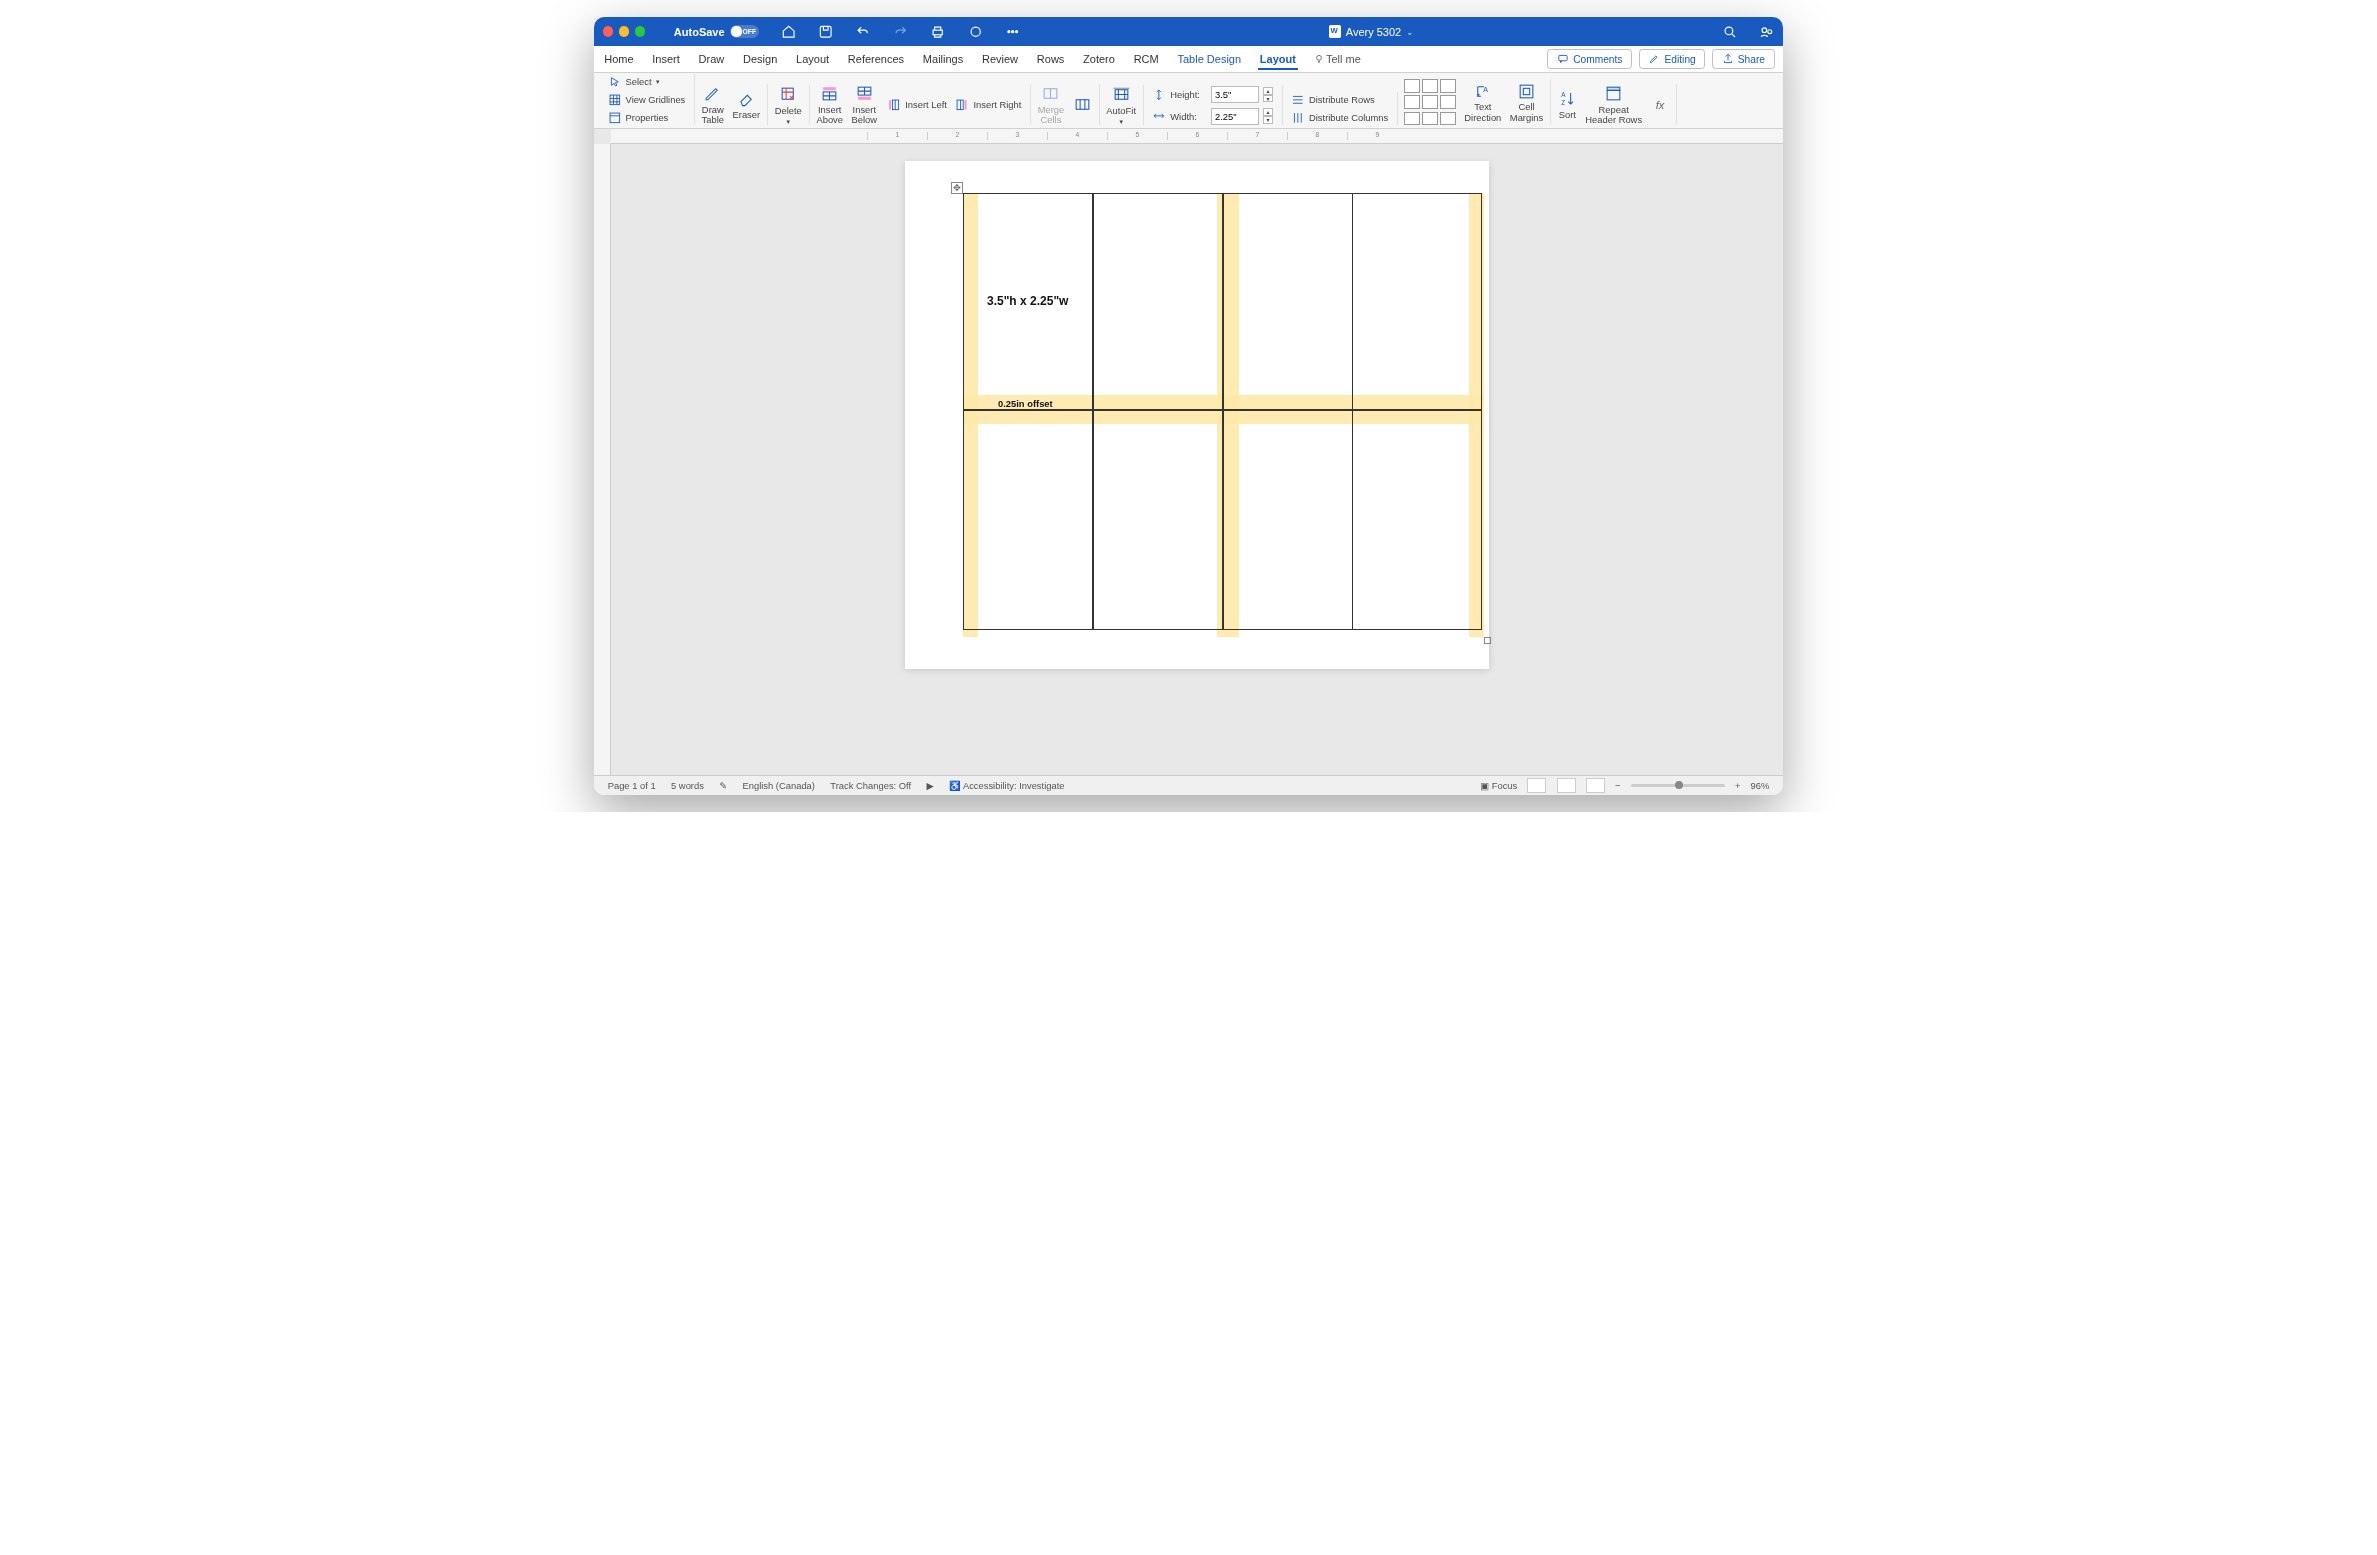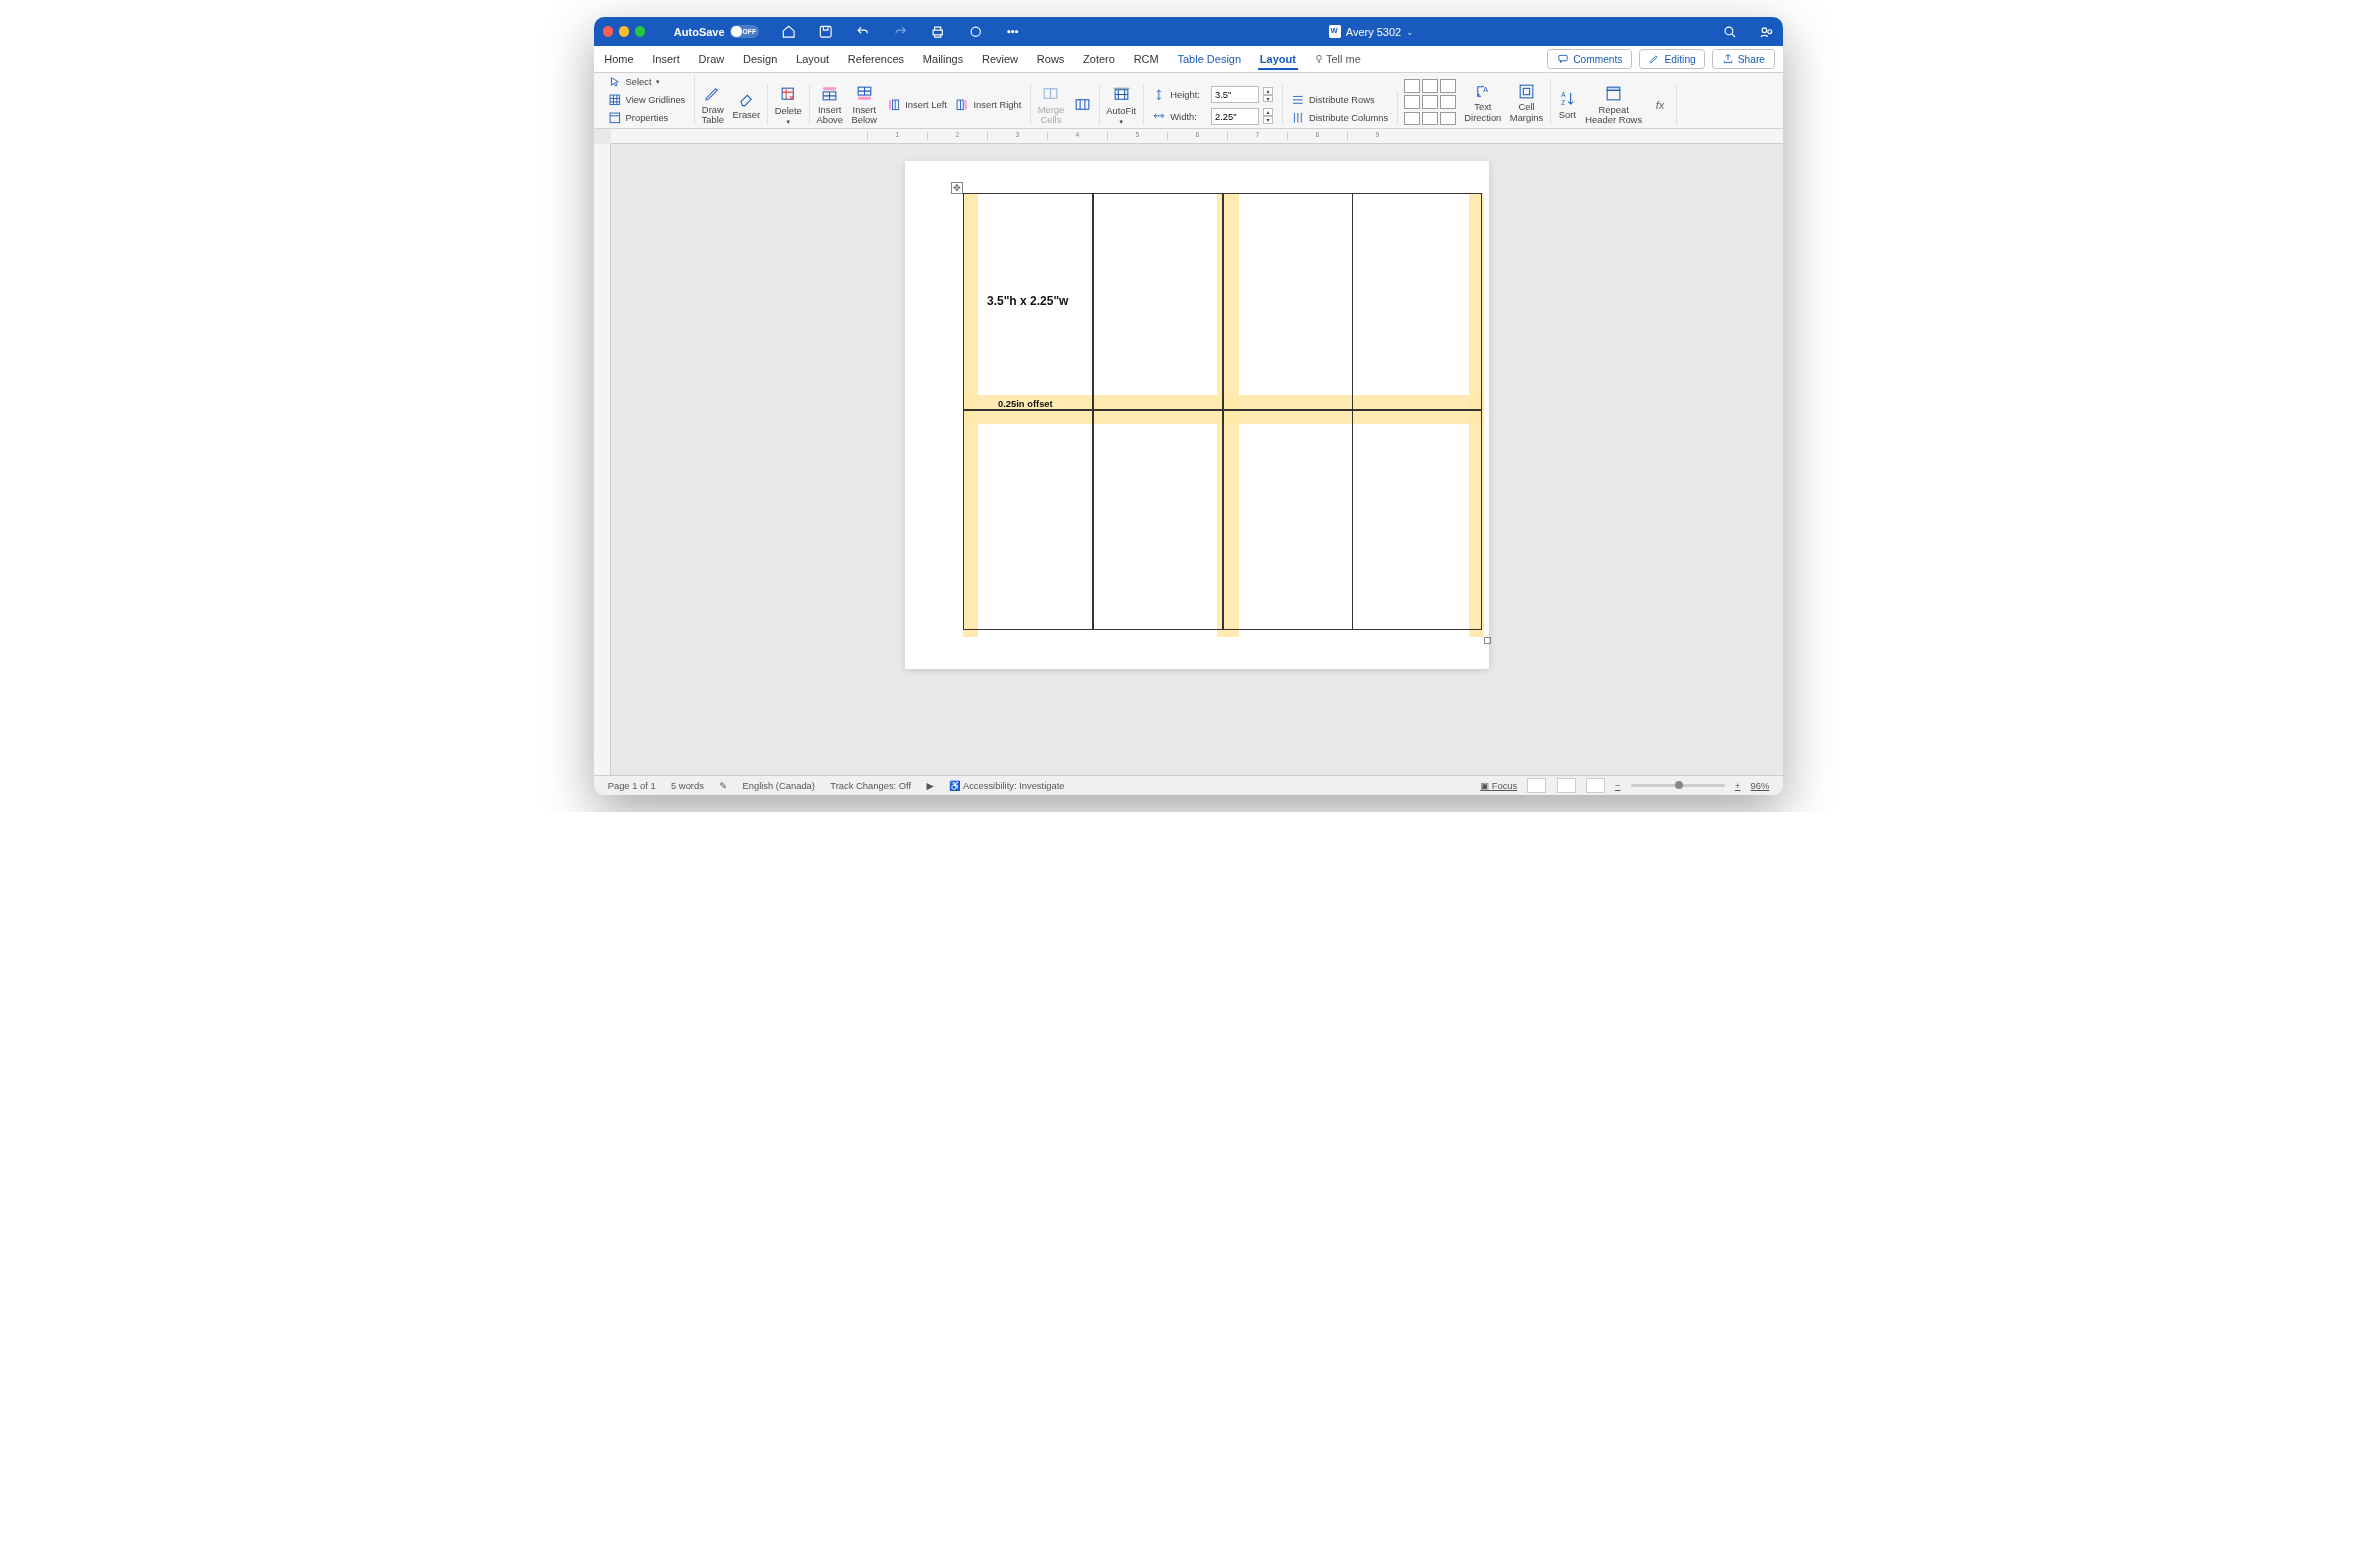--- a/index.html
+++ b/index.html
@@ -57,21 +57,21 @@
 .canvas { position:absolute; top:15.4px; left:17px; right:0; bottom:0; overflow:auto; display:flex; justify-content:center; padding:17px 0; }
 .page { width:584px; height:508px; background:#fff; box-shadow:0 1.7px 6.8px rgba(0,0,0,.15); position:relative; }
 .handle { position:absolute; top:20.5px; left:46px; width:12px; height:12px; border:0.9px solid #888; background:#fff; display:flex; align-items:center; justify-content:center; font-size:9.4px; color:#666; }
 .tbl { position:absolute; top:32px; left:58px; width:521px; height:444px; }
 .cell { position:absolute; border:0.9px solid #333; }
 .hl { position:absolute; background:#ffe9a8; opacity:.9; }
 .celltxt { position:absolute; font-size:12px; font-weight:600; color:#111; }
 
 
 .status { height:20.5px; background:#f0f0f0; border-top:0.9px solid #ccc; display:flex; align-items:center; font-size:9.4px; color:#555; padding:0 13.7px; gap:15.4px; }
-.status .r { margin-left:auto; display:flex; align-items:center; gap:10.2px;text-decoration:underline; }
+.status .r { margin-left:auto; display:flex; align-items:center; gap:10.2px; }
 .zslider { width:94px; height:3.4px; background:#ccc; border-radius:1.7px; position:relative; }
 .zslider::after { content:""; width:8.5px; height:8.5px; background:#888; border-radius:50%; position:absolute; top:-2.6px; left:44px; }
 .view-btn { width:19px; height:15.4px; border:0.9px solid #ccc; background:#fff; }
 </style>
 </head>
 <body>
 
 <div class="window">
 
   <div class="titlebar">

